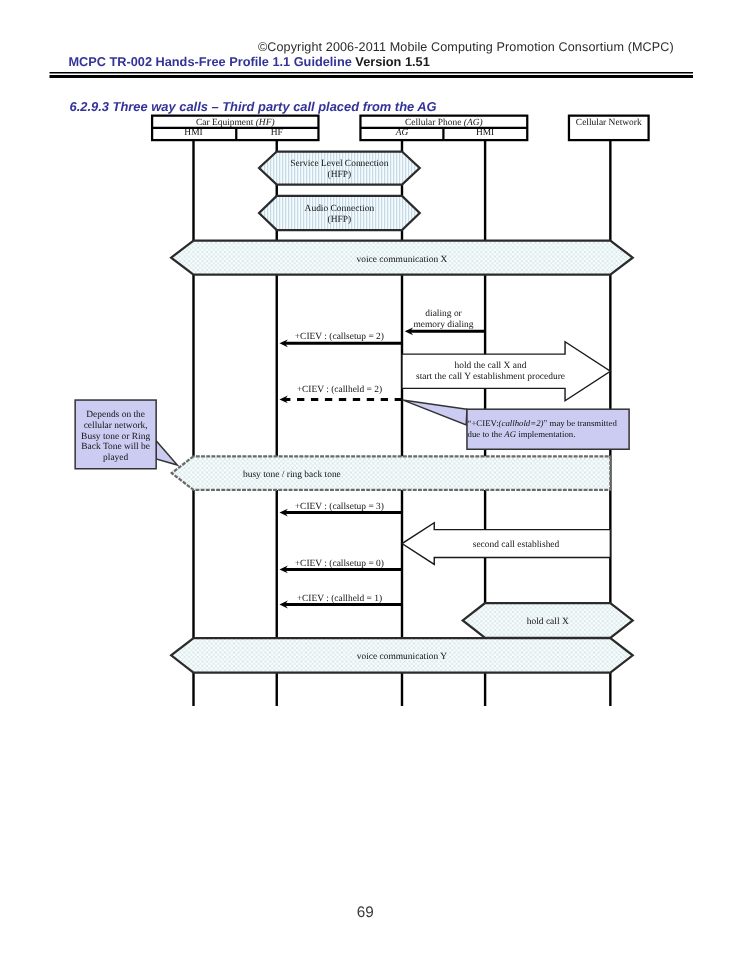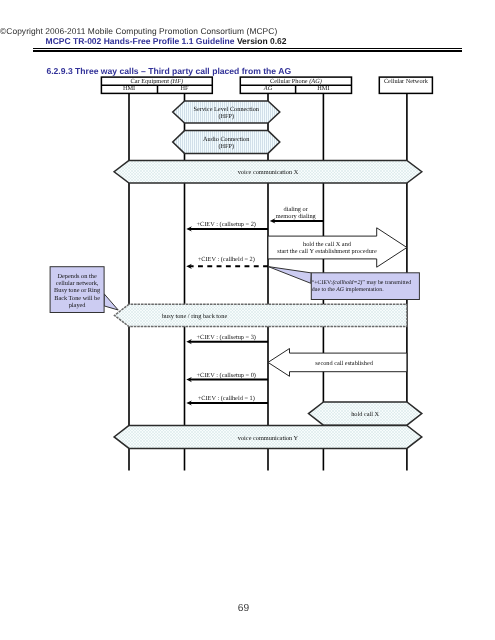--- a/index.html
+++ b/index.html
@@ -1,46 +1,46 @@
 <!DOCTYPE html>
 <html><head>
 <meta charset="utf-8">
 <title>MCPC TR-002 Hands-Free Profile 1.5 Guideline</title>
 <style>
   html,body{margin:0;padding:0;}
   body{width:495px;height:640px;background:#ffffff;font-family:"Liberation Sans",sans-serif;
        -webkit-font-smoothing:antialiased;text-rendering:geometricPrecision;overflow:hidden;position:relative;}
   .page{position:absolute;inset:0;}
   
-  .copyright{position:absolute;left:0;top:26.2px;width:449.2px;text-align:left;
+  .copyright{position:absolute;left:0;top:26.2px;width:449.2px;text-align:right;
              font-size:8.4px;color:#2b2b2b;letter-spacing:0.01em;font-family:"Liberation Sans",sans-serif;}
   .doc-head{position:absolute;left:45.6px;top:35.9px;font-size:8.5px;font-weight:bold;
             color:#333399;font-family:"Liberation Sans",sans-serif;white-space:nowrap;}
   .doc-head .ver{color:#1a1a1a;}
   .rule{position:absolute;left:32.8px;width:429.4px;background:#000;}
   .rule1{top:47.6px;height:1.1px;}
   .rule2{top:49.9px;height:1.7px;}
   
   .sec-title{position:absolute;left:46.4px;top:66.3px;font-size:8.6px;font-weight:bold;
-             color:#333399;white-space:nowrap;font-family:"Liberation Sans",sans-serif;}
+             color:#333399;white-space:nowrap;font-family:"Liberation Sans",sans-serif;font-style:italic;}
   
   #diagram{position:absolute;left:0;top:0;width:495px;height:640px;}
   
   #diagram text.dlabel{font-family:"Liberation Serif",serif;font-size:6.3px;fill:#111;
       text-rendering:geometricPrecision;}
   .pageno{position:absolute;left:0;top:603.3px;width:487px;text-align:center;
           font-size:10.2px;color:#3a3a3a;font-family:"Liberation Sans",sans-serif;}
 </style>
 </head>
 <body>
 
 <div class="page">
 
   <div class="copyright">©Copyright 2006-2011 Mobile Computing Promotion Consortium (MCPC)</div>
-  <div class="doc-head"><span>MCPC TR-002 Hands-Free Profile 1.1 Guideline </span><span class="ver">Version 0.62</span></div>
+  <div class="doc-head"><span>MCPC TR-002 Hands-Free Profile 1.1 Guideline </span><span class="ver">Version 1.51</span></div>
   <div class="rule rule1"></div>
   <div class="rule rule2"></div>
 
   <div class="sec-title">6.2.9.3 Three way calls – Third party call placed from the AG</div>
 
   <svg id="diagram" viewBox="0 0 495 640" width="495" height="640" xmlns="http://www.w3.org/2000/svg">
       <defs>
         <pattern id="stripe" width="2" height="2" patternUnits="userSpaceOnUse">
           <rect width="2" height="2" fill="#f2fbfd"></rect>
           <rect width="0.8" height="2" fill="#c9d8e5"></rect>

